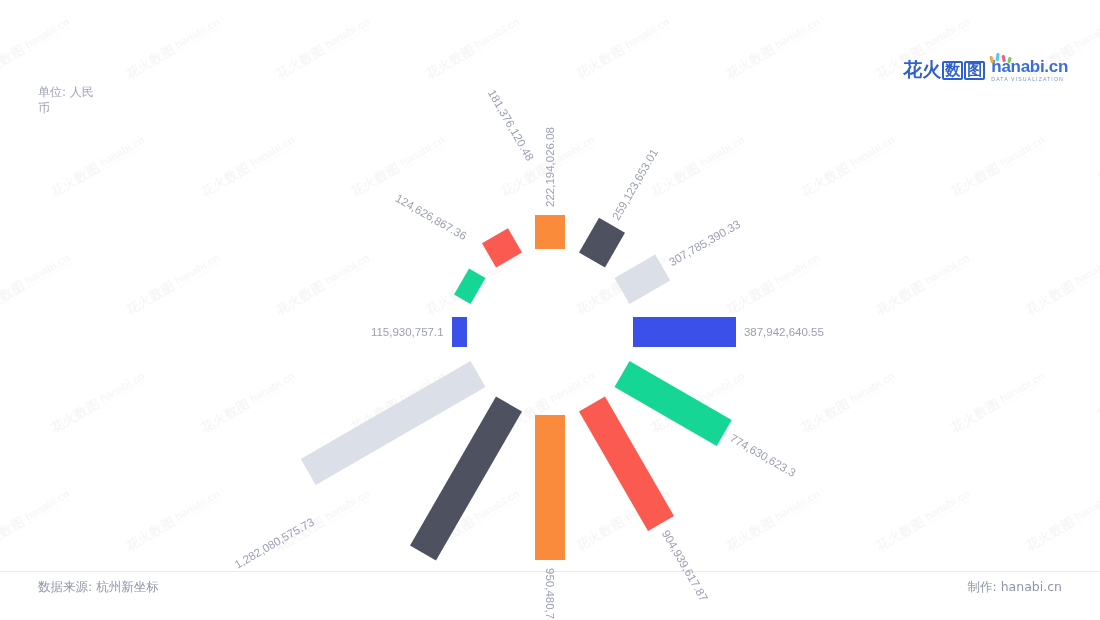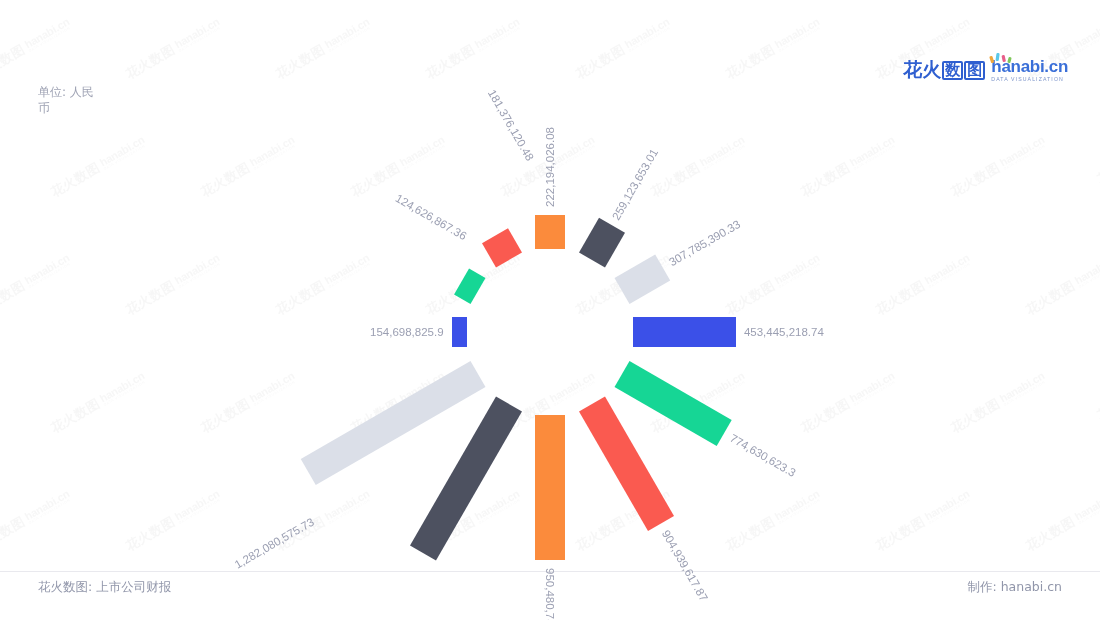--- a/index.html
+++ b/index.html
@@ -440,41 +440,41 @@
         <span class="boxed">图</span>
     </div>
     <div class="logo-en">
       <span class="brand">hanabi.cn</span>
       <span class="tag">DATA VISUALIZATION</span>
     </div>
   </div>
 
   <div class="chart" id="chart">
   <div class="bar" style="left: 633px; top: 317px; width: 102.918px; height: 30px; background: rgb(59, 80, 232); transform: rotate(0deg);"></div>
-      <div class="bar-label" style="left: 743.918px; top: 332px; transform: translateY(-50%) rotate(0deg);">453,445,218.74</div>
+      <div class="bar-label" style="left: 743.918px; top: 332px; transform: translateY(-50%) rotate(0deg);">387,942,640.55</div>
       <div class="bar" style="left: 621.88px; top: 358.5px; width: 118.423px; height: 30px; background: rgb(22, 214, 149); transform: rotate(30deg);"></div>
       <div class="bar-label" style="left: 731.365px; top: 436.711px; transform: translateY(-50%) rotate(30deg);">774,630,623.3</div>
       <div class="bar" style="left: 591.5px; top: 388.88px; width: 138.344px; height: 30px; background: rgb(250, 90, 80); transform: rotate(60deg);"></div>
       <div class="bar-label" style="left: 664.672px; top: 530.618px; transform: translateY(-50%) rotate(60deg);">904,939,617.87</div>
       <div class="bar" style="left: 550px; top: 400px; width: 145.306px; height: 30px; background: rgb(251, 139, 60); transform: rotate(90deg);"></div>
       <div class="bar-label" style="left: 550px; top: 568.306px; transform: translateY(-50%) rotate(90deg);">950,480,780.59</div>
       <div class="bar" style="left: 508.5px; top: 388.88px; width: 171.624px; height: 30px; background: rgb(77, 81, 96); transform: rotate(120deg);"></div>
       <div class="bar" style="left: 478.12px; top: 358.5px; width: 196px; height: 30px; background: rgb(219, 223, 232); transform: rotate(150deg);"></div>
       <div class="bar-label" style="left: 301.451px; top: 475.5px; transform: translateY(-50%) rotate(330deg) translateX(-100%); transform-origin: 100% 50%;">1,282,080,575.73</div>
       <div class="bar" style="left: 467px; top: 317px; width: 15.4029px; height: 30px; background: rgb(59, 80, 232); transform: rotate(180deg);"></div>
-      <div class="bar-label" style="left: 443.597px; top: 332px; transform: translateY(-50%) rotate(360deg) translateX(-100%); transform-origin: 100% 50%;">154,698,825.9</div>
+      <div class="bar-label" style="left: 443.597px; top: 332px; transform: translateY(-50%) rotate(360deg) translateX(-100%); transform-origin: 100% 50%;">115,930,757.1</div>
       <div class="bar" style="left: 478.12px; top: 275.5px; width: 19.0525px; height: 30px; background: rgb(22, 214, 149); transform: rotate(210deg);"></div>
       <div class="bar-label" style="left: 454.692px; top: 276.974px; transform: translateY(-50%) rotate(390deg) translateX(-100%); transform-origin: 100% 50%;">124,626,867.36</div>
       <div class="bar" style="left: 508.5px; top: 245.12px; width: 27.7281px; height: 30px; background: rgb(250, 90, 80); transform: rotate(240deg);"></div>
       <div class="bar-label" style="left: 490.636px; top: 229.178px; transform: translateY(-50%) rotate(420deg) translateX(-100%); transform-origin: 100% 50%;">181,376,120.48</div>
       <div class="bar" style="left: 550px; top: 234px; width: 33.9682px; height: 30px; background: rgb(251, 139, 60); transform: rotate(270deg);"></div>
       <div class="bar-label" style="left: 550px; top: 207.032px; transform: translateY(-50%) rotate(270deg);">222,194,026.08</div>
       <div class="bar" style="left: 591.5px; top: 245.12px; width: 39.6139px; height: 30px; background: rgb(77, 81, 96); transform: rotate(300deg);"></div>
       <div class="bar-label" style="left: 615.307px; top: 218.885px; transform: translateY(-50%) rotate(300deg);">259,123,653.01</div>
       <div class="bar" style="left: 621.88px; top: 275.5px; width: 47.0532px; height: 30px; background: rgb(219, 223, 232); transform: rotate(330deg);"></div>
       <div class="bar-label" style="left: 669.558px; top: 262.973px; transform: translateY(-50%) rotate(330deg);">307,785,390.33</div>
     </div>
 
   <div class="footer-line"></div>
-  <div class="footer-left">花火数图: 上市公司财报</div>
+  <div class="footer-left">数据来源: 杭州新坐标</div>
   <div class="footer-right">制作: hanabi.cn</div>
 
 </div>
 
 </body></html>

